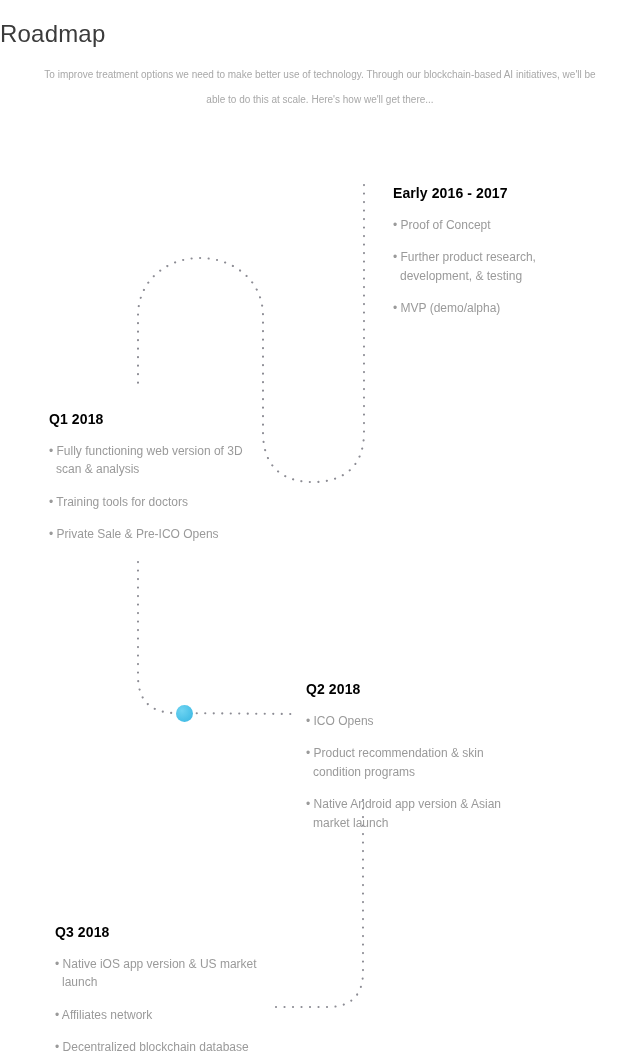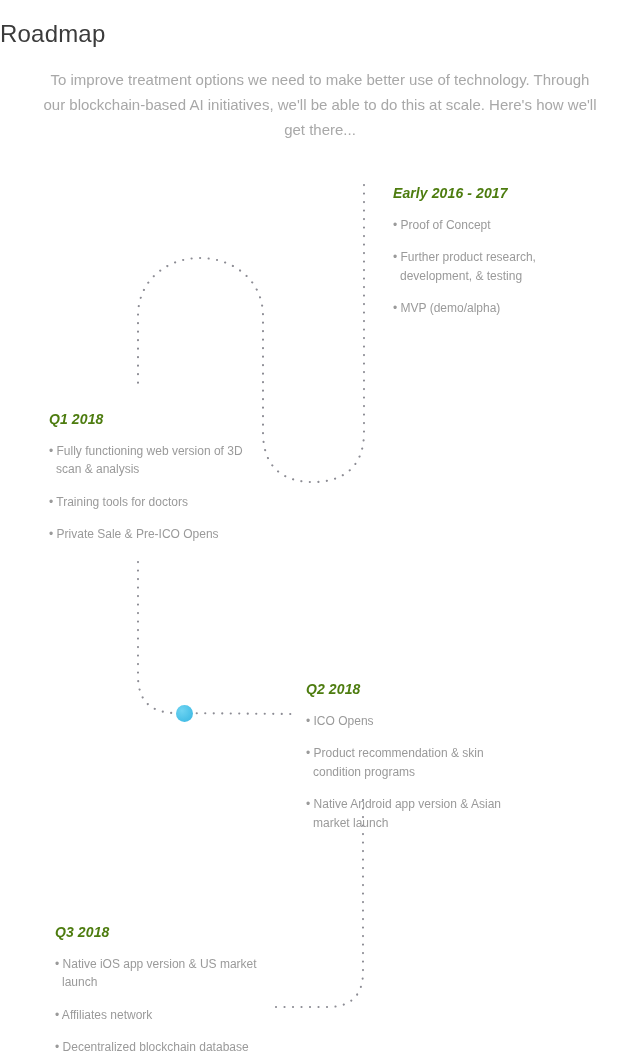--- a/index.html
+++ b/index.html
@@ -31,21 +31,21 @@
     font-weight: 400;
     color: #3b3b3b;
     letter-spacing: .2px;
   }
   .page-subtitle {
     position: absolute;
     left: 38px;
     top: 52px;
     width: 564px;
     text-align: center;
-    font-size: 15px;
+    font-size: 10px;
     line-height: 25px;
     color: #a8a8a8;
     font-weight: 400;
   }
 
   
   .path-layer {
     position: absolute;
     left: 0;
     top: 0;
@@ -61,25 +61,24 @@
     stroke-dasharray: 0.1 8.4;
   }
 
   
   .milestone {
     position: absolute;
   }
   .milestone-title {
     font-size: 14px;
     font-weight: bold;
-    color: #4d7c0f;
+    color: #000000;
     letter-spacing: .1px;
     margin: 0 0 14px 0;
     line-height: 1.2;
-    font-style: italic;
   }
   .milestone-list {
     list-style: none;
     margin: 0;
     padding: 0;
   }
   .milestone-item {
     font-size: 12px;
     line-height: 18.5px;
     color: #9a9a9a;

